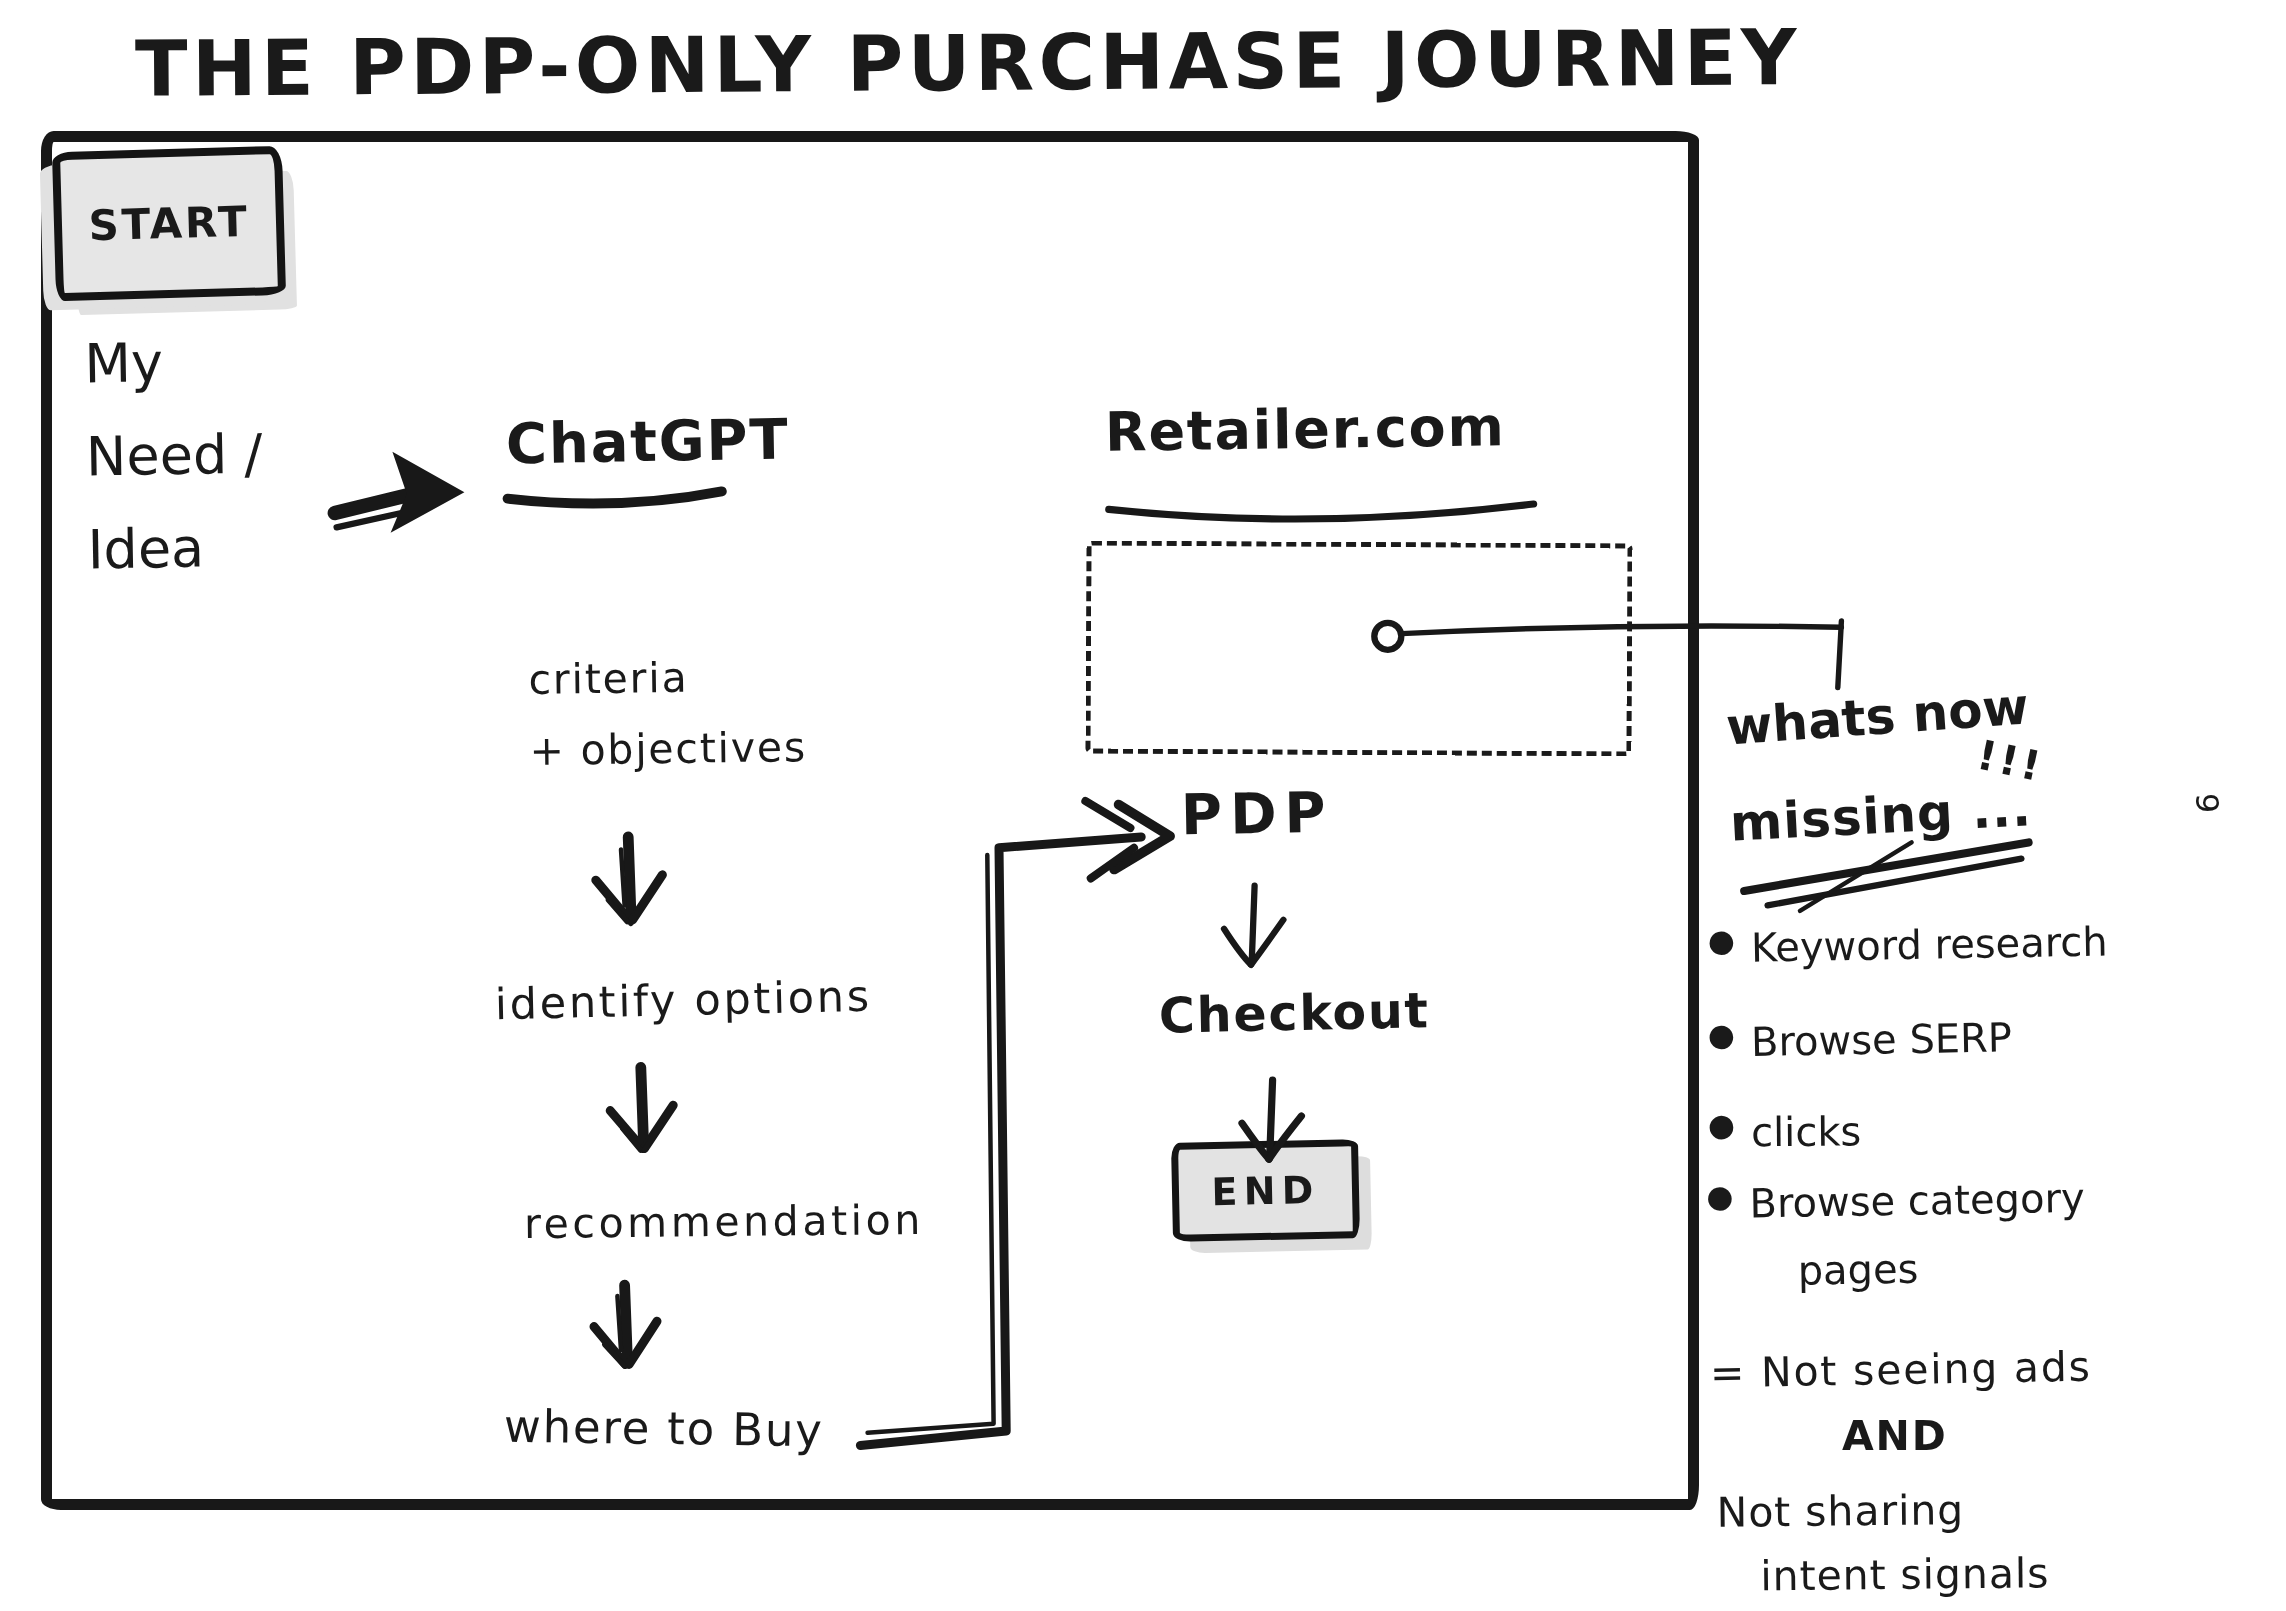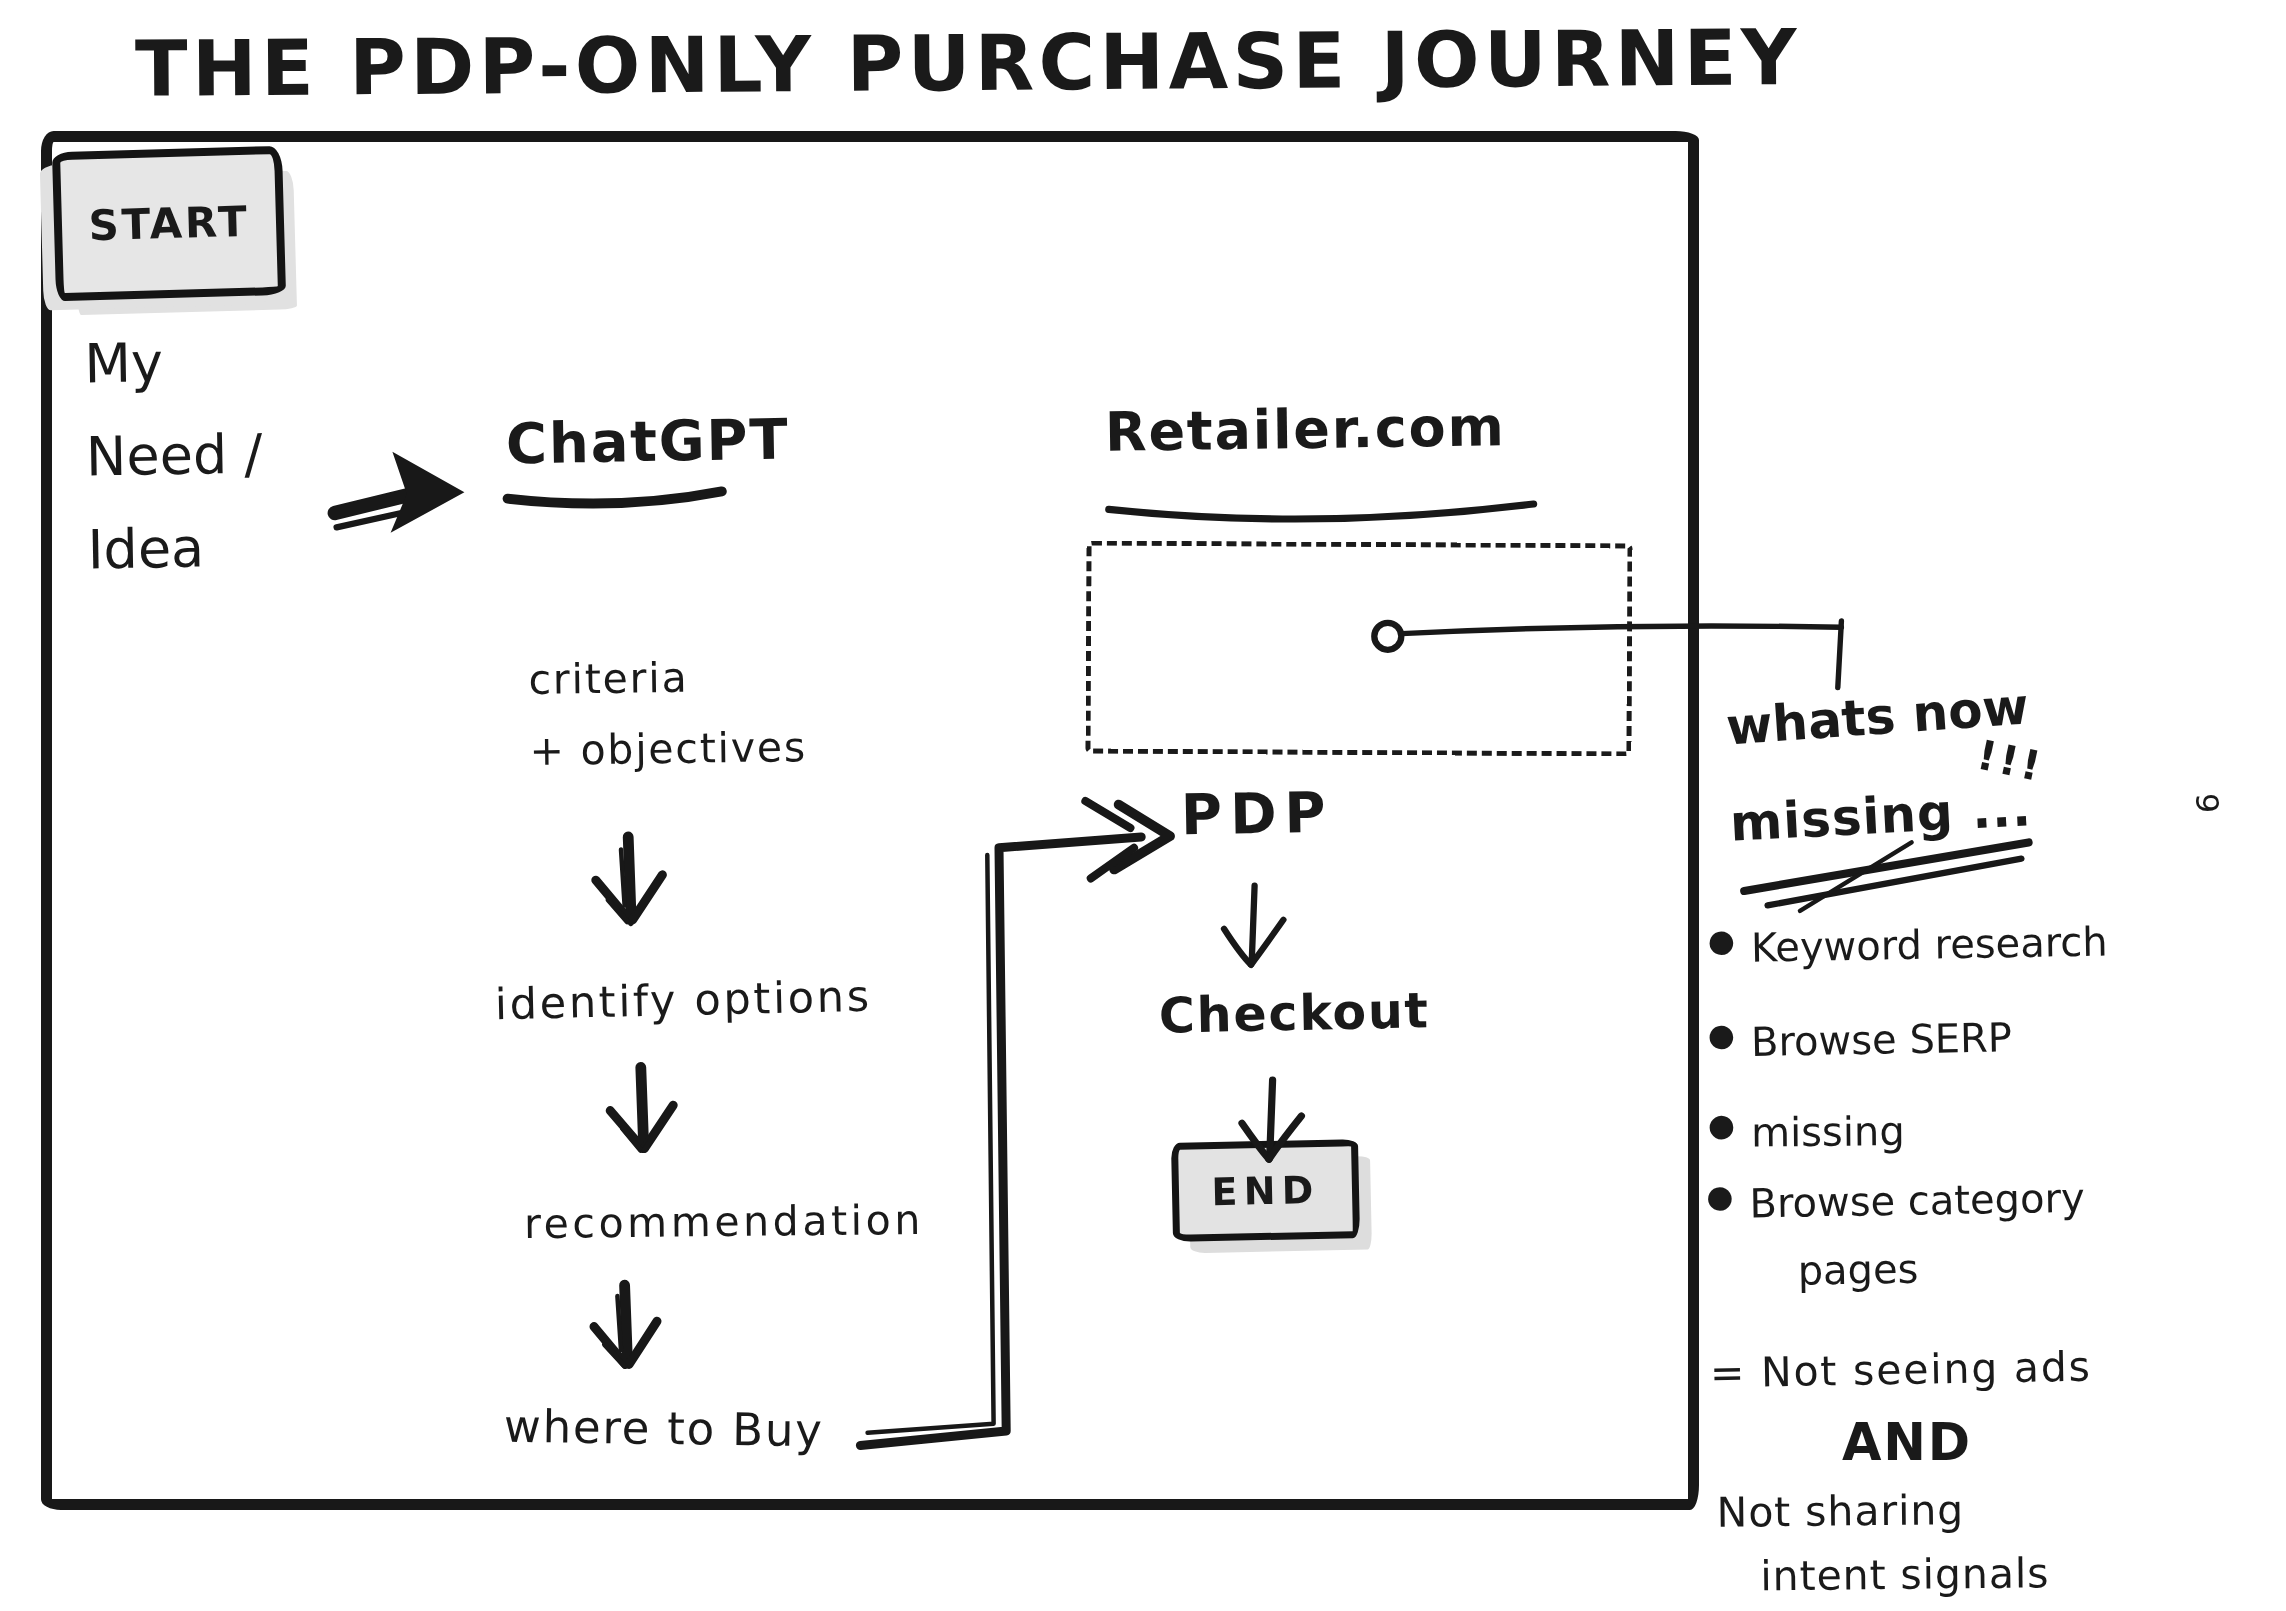--- a/index.html
+++ b/index.html
@@ -82,30 +82,30 @@
 <div class="bullet-row z2" style="left:1708px;top:911px;transform:rotate(-1deg);">
   <span class="bullet-dot">●</span>
   <span class="bullet-text">Keyword research</span>
 </div>
 <div class="bullet-row z2" style="left:1708px;top:1006px;transform:rotate(-1deg);">
   <span class="bullet-dot">●</span>
   <span class="bullet-text">Browse SERP</span>
 </div>
 <div class="bullet-row z2" style="left:1708px;top:1098px;transform:rotate(-.5deg);">
   <span class="bullet-dot">●</span>
-  <span class="bullet-text">missing</span>
+  <span class="bullet-text">clicks</span>
 </div>
 <div class="bullet-row z2" style="left:1707px;top:1167px;transform:rotate(-1deg);">
   <span class="bullet-dot">●</span>
   <span class="bullet-text">Browse category
 pages</span>
 </div>
 
 <div class="hw z2 nowrap" style="left:1710px;top:1345px;font-size:41px;transform:rotate(-1deg);letter-spacing:1.8px;">= Not seeing ads</div>
-<div class="hw z2 nowrap" style="left:1842px;top:1411px;font-size:51px;font-weight:bold;letter-spacing:1.8px;">AND</div>
+<div class="hw z2 nowrap" style="left:1842px;top:1411px;font-size:41px;font-weight:bold;letter-spacing:1.8px;">AND</div>
 <div class="hw z2 indent2" style="left:1717px;top:1480px;font-size:41px;line-height:1.55;transform:rotate(-.6deg);letter-spacing:0.9px;">Not sharing
 intent signals</div>
 
 <div class="hw z2 nowrap" style="left:2198px;top:783px;font-size:32px;transform:rotate(-90deg);">6</div>
 
 <svg class="layer" width="2286" height="1611" viewBox="0 0 2540 1790" stroke="#181818" fill="none" stroke-linecap="round" stroke-linejoin="round">
 
   <g>
     <path d="M 372,570 L 462,548" stroke-width="16"></path>
     <path d="M 374,586 L 446,570" stroke-width="7"></path>

